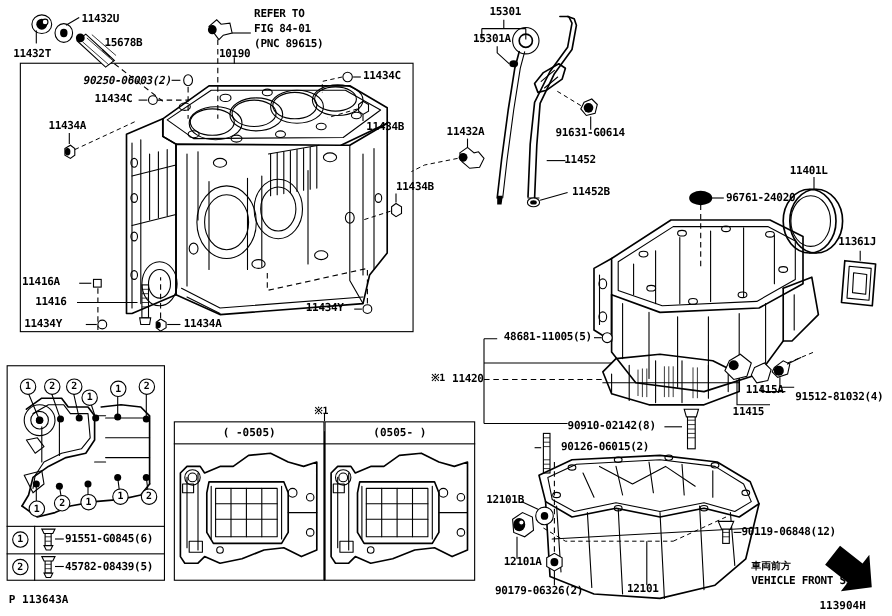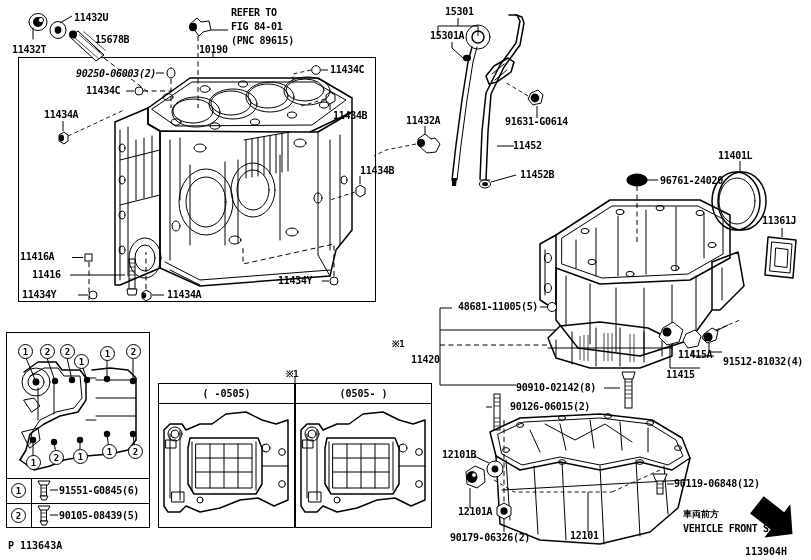--- a/index.html
+++ b/index.html
@@ -542,21 +542,21 @@
 
 <div class="lbl" style="left:445px;top:7px;">15301</div>
 <div class="lbl" style="left:430px;top:31px;">15301A</div>
 <div class="lbl" style="left:505px;top:117px;">91631-G0614</div>
 <div class="lbl" style="left:513px;top:141px;text-align:center;">11452</div>
 <div class="lbl" style="left:520px;top:170px;">11452B</div>
 <div class="lbl" style="left:660px;top:176px;">96761-24020</div>
 <div class="lbl" style="left:718px;top:151px;">11401L</div>
 <div class="lbl" style="left:762px;top:216px;">11361J</div>
 <div class="lbl" style="left:458px;top:302px;">48681-11005(5)</div>
-<div class="lbl" style="left:411px;top:355px;">11420</div>
+<div class="lbl" style="left:411px;top:340px;">11420</div>
 <div class="lbl" style="left:392px;top:340px;font-size:9px;">※1</div>
 <div class="lbl" style="left:723px;top:336px;margin-top:21px;">91512-81032(4)</div>
 <div class="lbl" style="left:678px;top:350px;">11415A</div>
 <div class="lbl" style="left:666px;top:370px;">11415</div>
 <div class="lbl" style="left:516px;top:383px;text-align:right;">90910-02142(8)</div>
 <div class="lbl" style="left:510px;top:402px;">90126-06015(2)</div>
 <div class="lbl" style="left:442px;top:450px;">12101B</div>
 <div class="lbl" style="left:458px;top:507px;text-align:right;">12101A</div>
 <div class="lbl" style="left:450px;top:533px;">90179-06326(2)</div>
 <div class="lbl" style="left:570px;top:531px;">12101</div>
@@ -579,19 +579,19 @@
 <div class="circnum" style="left:126px;top:344px;">2</div>
 <div class="circnum" style="left:26px;top:455px;">1</div>
 <div class="circnum" style="left:49px;top:450px;">2</div>
 <div class="circnum" style="left:73px;top:449px;">1</div>
 <div class="circnum" style="left:102px;top:444px;">1</div>
 <div class="circnum" style="left:128px;top:444px;">2</div>
 
 <div class="circnum" style="left:11px;top:483px;">1</div>
 <div class="lbl" style="left:59px;top:486px;">91551-G0845(6)</div>
 <div class="circnum" style="left:11px;top:508px;">2</div>
-<div class="lbl" style="left:59px;top:511px;">90105-08439(5)</div>
+<div class="lbl" style="left:59px;top:511px;">45782-08439(5)</div>
 
 <div class="jp" style="position:absolute;left:683px;top:508px;">車両前方</div>
 <div class="lbl" style="left:683px;top:524px;">VEHICLE FRONT SIDE</div>
 
 <div class="footcode" style="left:8px;top:540px;">P 113643A</div>
 <div class="footcode" style="left:745px;top:546px;">113904H</div>
 
 </body></html>

